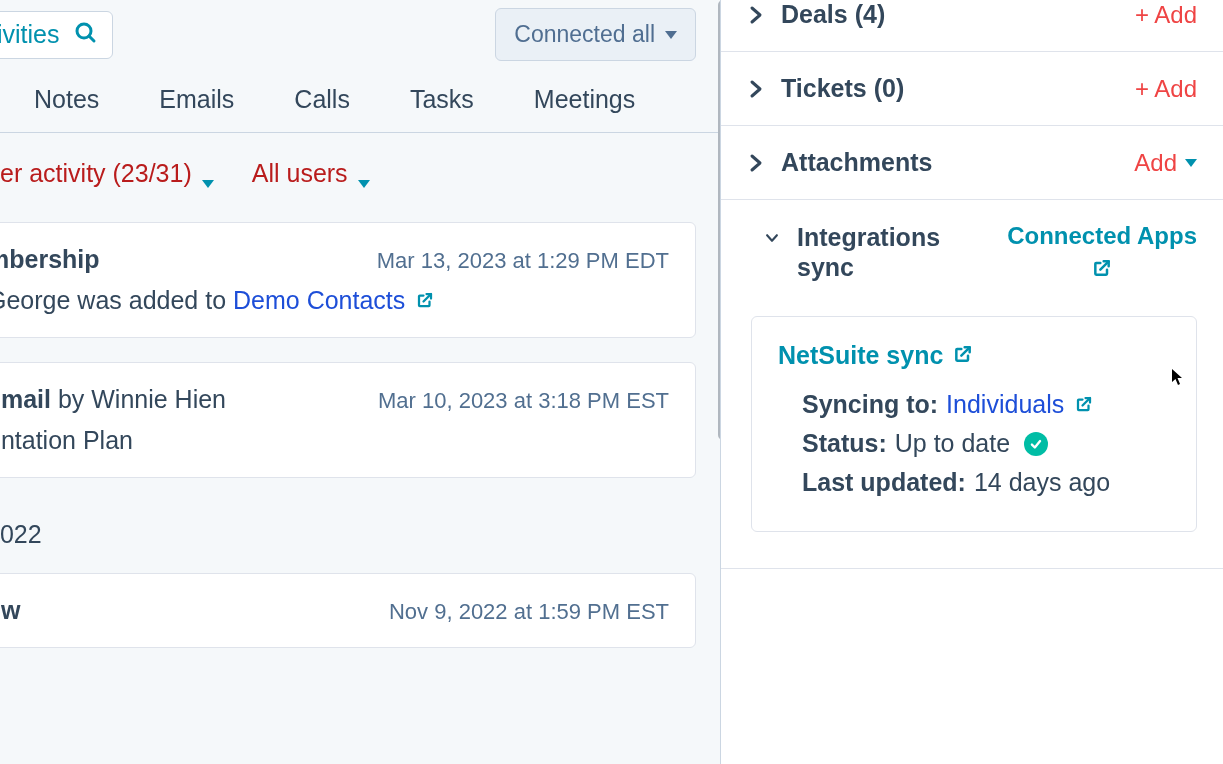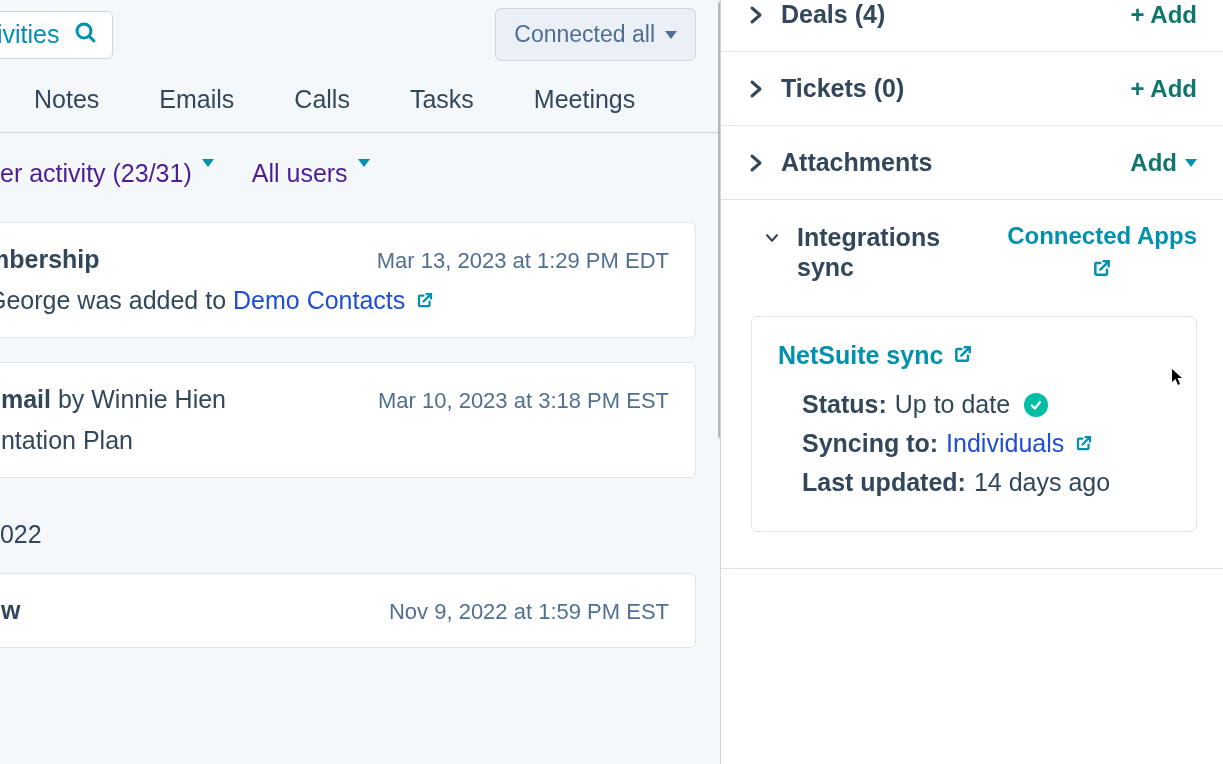--- a/index.html
+++ b/index.html
@@ -79,24 +79,24 @@
   }
   .tab { cursor: pointer; text-align: right; }
   
   .filters {
     display: flex;
     gap: 38px;
     padding: 26px 8px 10px 0;
     font-size: 25px;
   }
   .filter-link {
-    color: #4c1d95;
+    color: #b91c1c;
     font-weight: 500;
     display: inline-flex;
-    align-items: flex-start;
+    align-items: flex-end;
     gap: 10px;
     cursor: pointer;
   }
   .caret-down-teal {
     width: 0; height: 0;
     border-left: 6px solid transparent;
     border-right: 6px solid transparent;
     border-top: 8px solid #0091ae;
     display: inline-block;
   }
@@ -168,22 +168,22 @@
   }
   .chevron {
     color: #33475b;
     font-size: 20px;
     cursor: pointer;
     display: inline-flex;
     align-items: center;
   }
   .chevron-svg { width: 14px; height: 20px; }
   .add-link {
-    color: #0f766e;
-    font-weight: 700;
+    color: #ef4444;
+    font-weight: 400;
     font-size: 24px;
     cursor: pointer;
     display: inline-flex;
     align-items: center;
     gap: 8px;
   }
   .panel-integration .panel-left { align-items: flex-start; }
   .panel-integration .panel-title { max-width: 170px; line-height: 1.2; }
   .connected-apps {
     color: #0091ae;
@@ -422,42 +422,42 @@
         <span>
           <svg style="width:20px;height:20px;" viewBox="0 0 24 24" fill="none" stroke="#0091ae" stroke-width="3" stroke-linecap="round" stroke-linejoin="round">
               <path d="M14 4h6v6"></path>
               <path d="M20 4L10 14"></path>
               <path d="M18 14v5a1 1 0 0 1-1 1H5a1 1 0 0 1-1-1V7a1 1 0 0 1 1-1h5"></path>
             </svg>
         </span>
       </h3>
       <div class="sync-rows">
         <div class="sync-row">
-          <span class="sync-label">Status:</span>
-          <span>Up to date</span>
-          <span class="status-check">
-            <svg viewBox="0 0 24 24" fill="none" stroke="#fff" stroke-width="4" stroke-linecap="round" stroke-linejoin="round">
-                <polyline points="5,13 10,18 19,7"></polyline>
-              </svg>
-          </span>
-        </div>
-        <div class="sync-row">
           <span class="sync-label">Syncing to:</span>
           <span class="link-teal">
             <span>Individuals</span>
             <span>
               <svg class="ext-link-icon" viewBox="0 0 24 24" fill="none" stroke="#0091ae" stroke-width="3" stroke-linecap="round" stroke-linejoin="round">
                   <path d="M14 4h6v6"></path>
                   <path d="M20 4L10 14"></path>
                   <path d="M18 14v5a1 1 0 0 1-1 1H5a1 1 0 0 1-1-1V7a1 1 0 0 1 1-1h5"></path>
                 </svg>
             </span>
           </span>
         </div>
         <div class="sync-row">
+          <span class="sync-label">Status:</span>
+          <span>Up to date</span>
+          <span class="status-check">
+            <svg viewBox="0 0 24 24" fill="none" stroke="#fff" stroke-width="4" stroke-linecap="round" stroke-linejoin="round">
+                <polyline points="5,13 10,18 19,7"></polyline>
+              </svg>
+          </span>
+        </div>
+        <div class="sync-row">
           <span class="sync-label">Last updated:</span>
           <span>14 days ago</span>
         </div>
       </div>
     </div>
 
     <div class="hr-sidebar"></div>
 
     <svg class="cursor" viewBox="0 0 14 18">
         <path d="M1 1 L1 14 L4.5 11 L7 17 L9 16 L6.5 10 L11 10 Z" fill="#000"></path>

